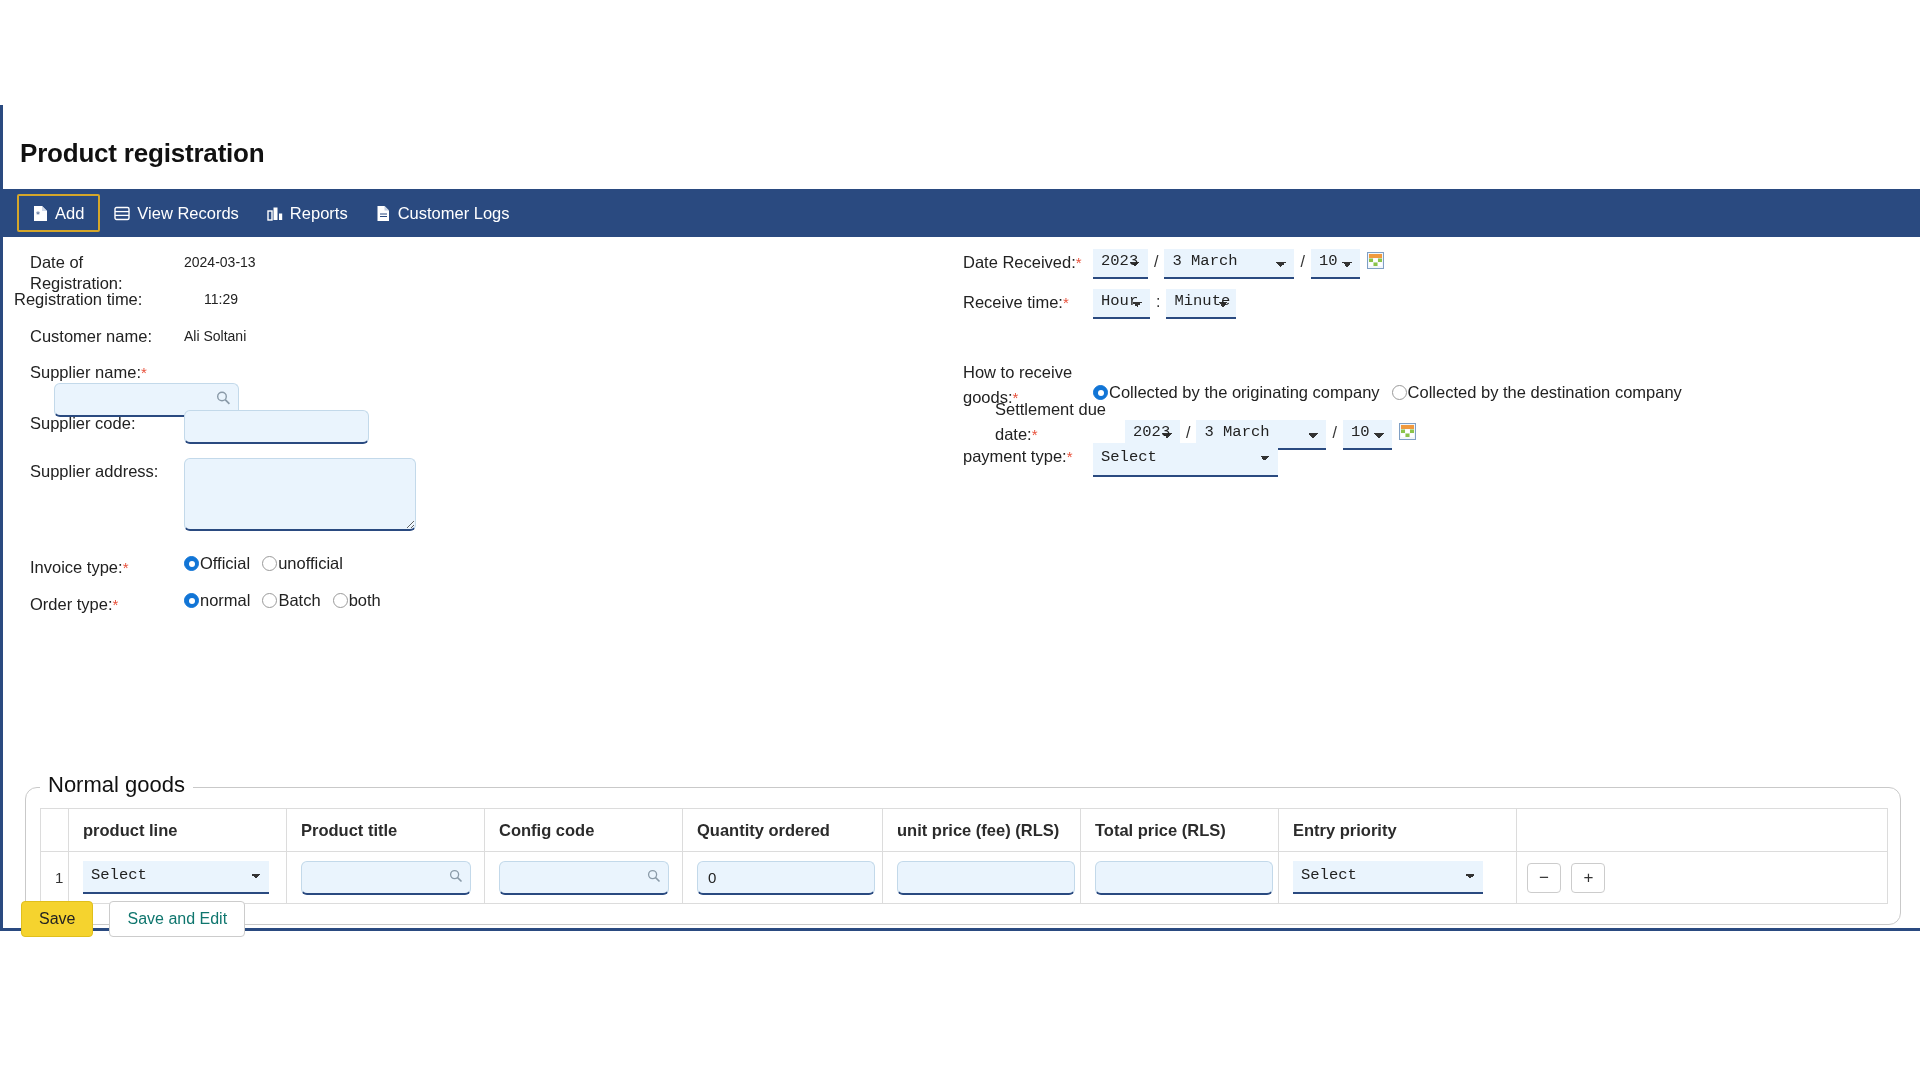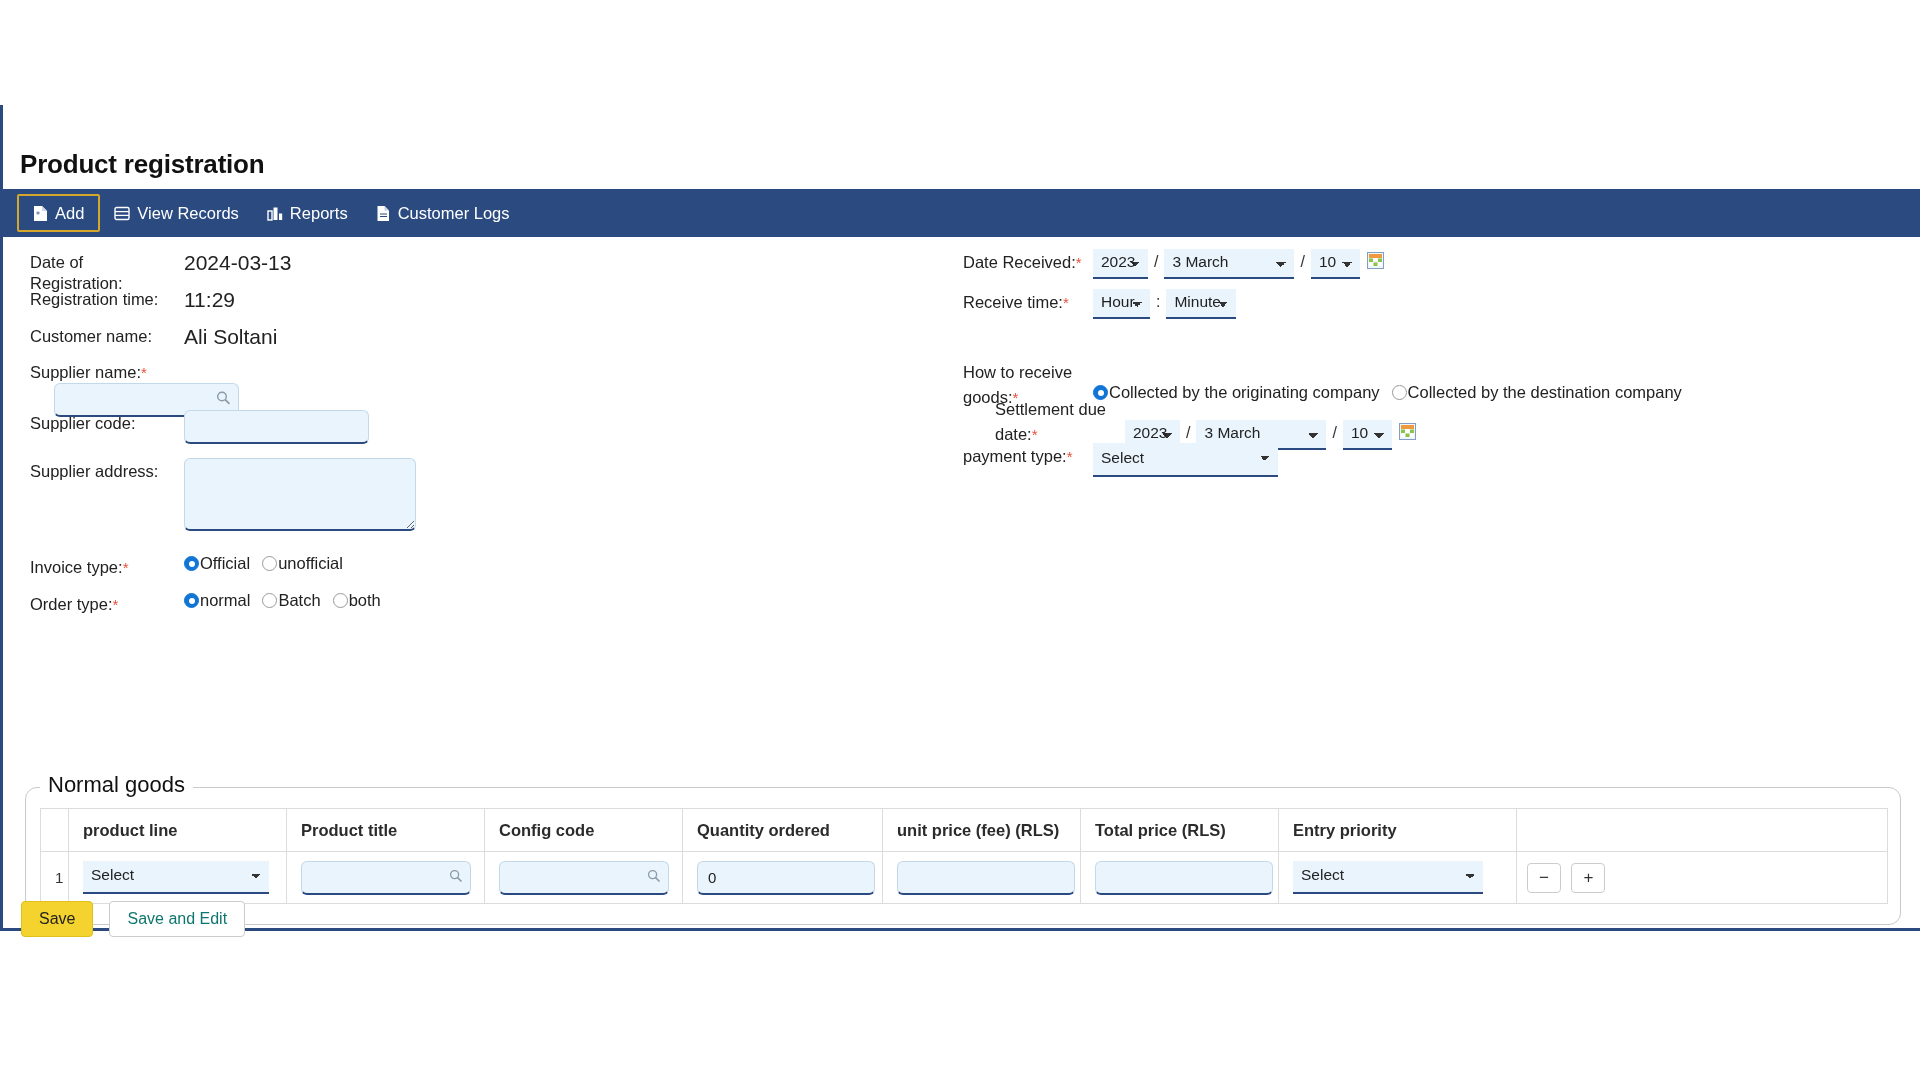--- a/index.html
+++ b/index.html
@@ -16,21 +16,21 @@
     left: 0; top: 105px;
     width: 1920px; height: 826px;
     border-left: 3px solid #2a4a80;
     border-bottom: 3px solid #2a4a80;
     background: #fff;
   }
 
   
   .page-title {
     position: absolute;
-    left: 17px; top: 44px;
+    left: 17px; top: 33px;
     font-size: 26px;
     font-weight: bold;
     color: #111;
     letter-spacing: -0.2px;
   }
 
   
   .navbar {
     position: absolute;
     left: 0; top: 84px;
@@ -65,21 +65,21 @@
 
   .frow { position: absolute; display: flex; align-items: flex-start; }
   .flabel {
     font-size: 16.5px;
     color: #222;
     line-height: 21px;
     padding-top: 3px;
   }
   .req { color: #e8503a; font-size: 15px; }
   .fval {
-    font-size: 21px;
+    font-size: 14px;
     color: #222;
     line-height: 21px;
     padding-top: 3px;
   }
 
   
   .tinput {
     background: #eaf4fd;
     border: 1px solid #c3d9ea;
     border-bottom: 2px solid #2a4a80;
@@ -110,21 +110,21 @@
     resize: both;
   }
 
   
   .tsel {
     background: #eaf4fd;
     border: none;
     border-bottom: 2px solid #2a4a80;
     height: 30px;
     font-size: 15.5px;
-    font-family: Liberation Sans, sans-serif;
+    font-family: Liberation Mono, monospace;
     color: #222;
     padding: 0 4px 4px 8px;
     outline: none;
     -webkit-appearance: none;
     appearance: none;
     background-image:
       linear-gradient(45deg, transparent 50%, #333 50%),
       linear-gradient(135deg, #333 50%, transparent 50%);
     background-position:
       calc(100% - 13px) 13px,
@@ -293,21 +293,21 @@
 
   <div class="form-area">
 
     <div class="lcol">
 
       <div class="frow" style="left:27px; top:12px;">
         <span class="flabel" style="width:130px;">Date of Registration:</span>
         <span class="fval" style="margin-left:24px;">2024-03-13</span>
       </div>
 
-      <div class="frow" style="left:27px; top:49px;">
+      <div class="frow" style="left:11px; top:49px;gap:36px;">
         <span class="flabel" style="width:130px;">Registration time:</span>
         <span class="fval" style="margin-left:24px;">11:29</span>
       </div>
 
       <div class="frow" style="left:27px; top:86px;">
         <span class="flabel" style="width:130px;">Customer name:</span>
         <span class="fval" style="margin-left:24px;">Ali Soltani</span>
       </div>
 
       <div class="frow" style="left:27px; top:122px;flex-direction:column;">

